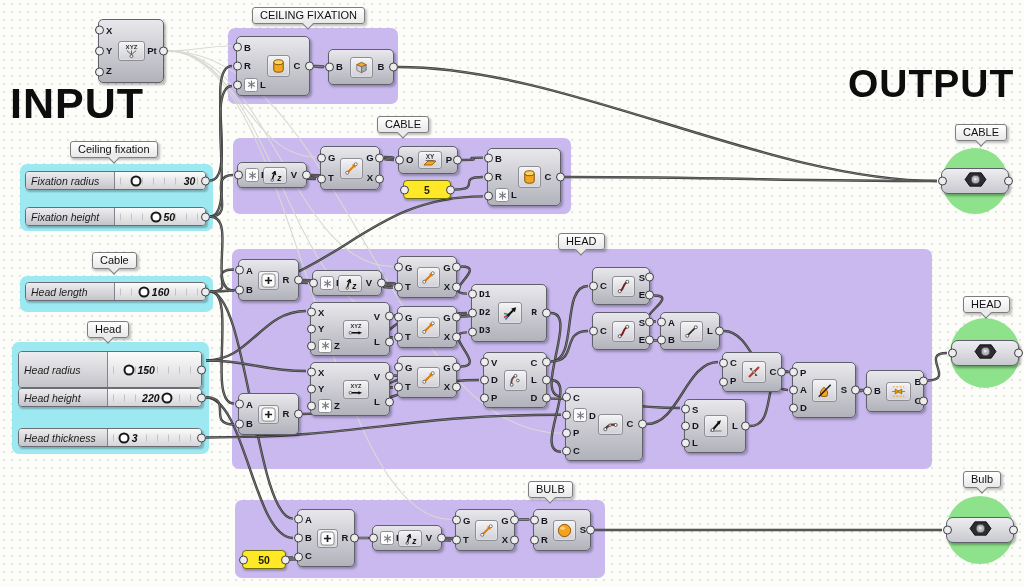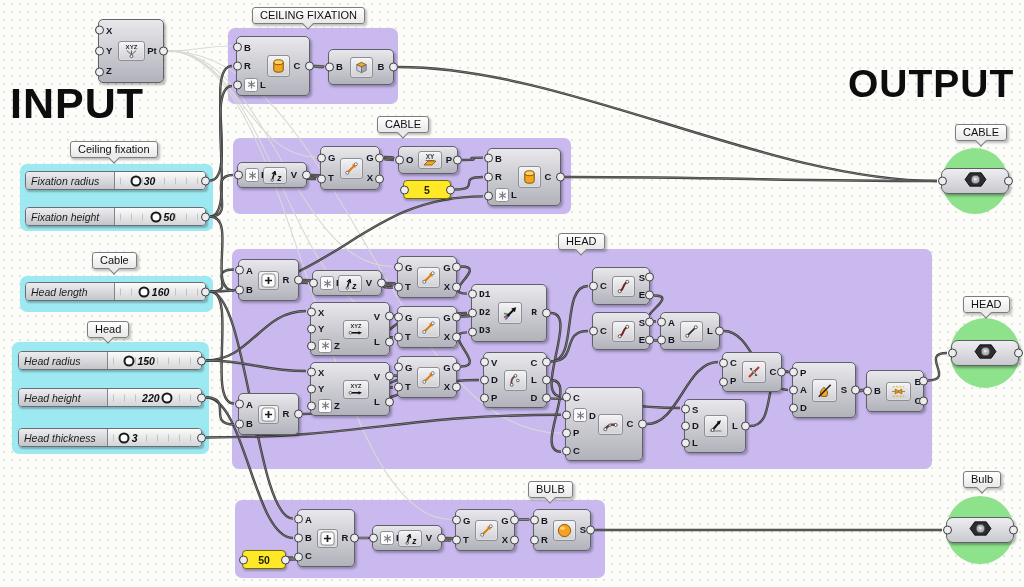--- a/index.html
+++ b/index.html
@@ -1045,21 +1045,21 @@
           <div class="prow">
             <span class="plabel">S</span>
           </div>
         </div>
       </div>
       <div class="slider" style="left: 25px; top: 171px; width: 181px; height: 19px;">
         <div class="sname">Fixation radius</div>
         <div class="strack">
           <div class="ticks"></div>
           <i class="knob" style="left: calc(23%);"></i>
-          <span class="sval" style="left: calc(23% + 8px);">30</span>
+          <span class="sval" style="left: calc(23% + 8px); padding-left: 40px;">30</span>
         </div>
         <i class="nub out" style="top: 50%;"></i>
       </div>
       <div class="slider" style="left: 25px; top: 207px; width: 181px; height: 19px;">
         <div class="sname">Fixation height</div>
         <div class="strack">
           <div class="ticks"></div>
           <i class="knob" style="left: calc(45%);"></i>
           <span class="sval" style="left: calc(45% + 8px);">50</span>
         </div>
@@ -1067,21 +1067,21 @@
       </div>
       <div class="slider" style="left: 25px; top: 282px; width: 181px; height: 19px;">
         <div class="sname">Head length</div>
         <div class="strack">
           <div class="ticks"></div>
           <i class="knob" style="left: calc(32%);"></i>
           <span class="sval" style="left: calc(32% + 8px);">160</span>
         </div>
         <i class="nub out" style="top: 50%;"></i>
       </div>
-      <div class="slider" style="left: 18px; top: 351px; width: 184px; height: 19px;">
+      <div class="slider" style="left: 18px; top: 351px; width: 184px; height: 37px;">
         <div class="sname">Head radius</div>
         <div class="strack">
           <div class="ticks"></div>
           <i class="knob" style="left: calc(23%);"></i>
           <span class="sval" style="left: calc(23% + 8px);">150</span>
         </div>
         <i class="nub out" style="top: 50%;"></i>
       </div>
       <div class="slider" style="left: 18px; top: 388px; width: 184px; height: 19px;">
         <div class="sname">Head height</div>

